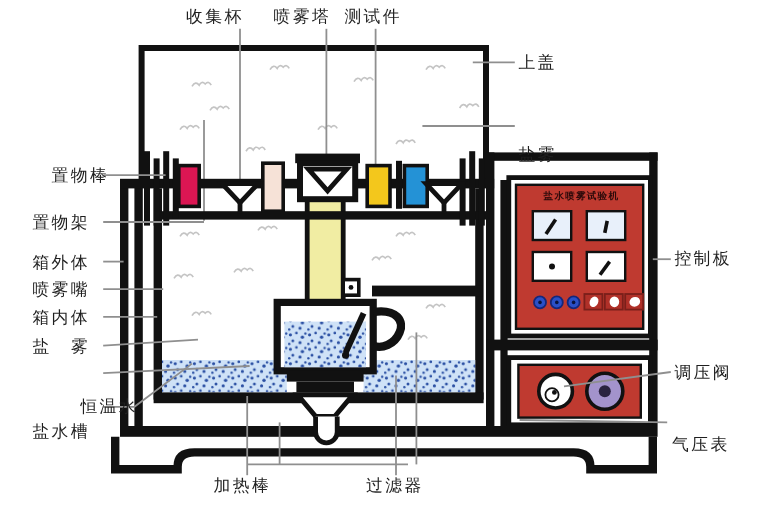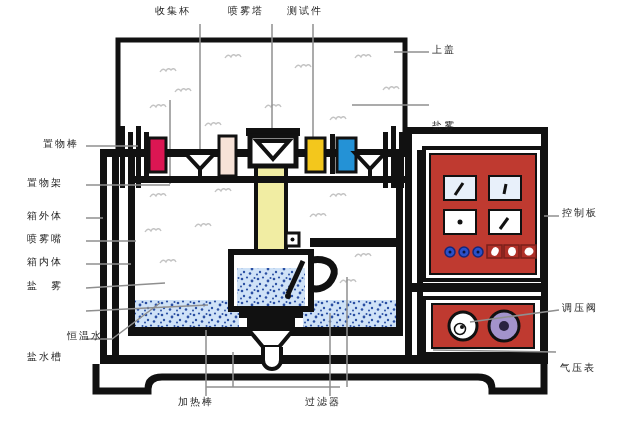--- a/index.html
+++ b/index.html
@@ -1,19 +1,19 @@
 <!DOCTYPE html>
 <html><head>
 <meta charset="utf-8">
 <style>
   html,body{margin:0;padding:0;background:#ffffff;}
   #stage{position:relative;width:637px;height:428px;background:#ffffff;overflow:hidden;
          font-family:"Liberation Sans","DejaVu Sans",sans-serif;}
   #stage svg{position:absolute;left:0;top:0;}
-  .lbl{position:absolute;font-size:10px;color:#1f1f1f;letter-spacing:2px;white-space:nowrap;
+  .lbl{position:absolute;font-size:14px;color:#1f1f1f;letter-spacing:2px;white-space:nowrap;
        font-weight:500;line-height:1;}
   
   .lt0{left:155px;top:6px;}
   .lt1{left:228px;top:6px;}
   .lt2{left:287px;top:6px;}
   
   .ll0{left:27px;top:139px;margin-left:16px;}
   .ll1{left:27px;top:178px;}
   .ll2{left:27px;top:211px;}
   .ll3{left:27px;top:234px;}
@@ -21,21 +21,21 @@
   .ll5{left:27px;top:281px;text-align:right;}
   .ll6{left:27px;top:304px;margin-top:48px;}
   .ll7{left:27px;top:331px;margin-left:40px;}
   
   .lr0{left:432px;top:45px;}
   .lr1{left:432px;top:98px;margin-top:23px;}
   .lr2{left:562px;top:208px;}
   .lr3{left:562px;top:303px;}
   .lr4{left:560px;top:363px;}
   
-  .lb0{left:178px;top:397px;font-family:Liberation Serif, serif;}
+  .lb0{left:178px;top:397px;}
   .lb1{left:305px;top:397px;}
   
   .panel-title{position:absolute;left:433px;top:158px;width:103px;text-align:center;
        font-size:8px;color:#2d0a0a;letter-spacing:1px;white-space:nowrap;overflow:hidden;
        font-weight:bold;}
 </style>
 </head>
 <body>
 
 <div id="stage">
@@ -241,14 +241,15 @@
 
 <div class="lbl lr0">上盖</div>
 <div class="lbl lr1">盐雾</div>
 <div class="lbl lr2">控制板</div>
 <div class="lbl lr3">调压阀</div>
 <div class="lbl lr4">气压表</div>
 
 <div class="lbl lb0">加热棒</div>
 <div class="lbl lb1">过滤器</div>
 
+<div class="panel-title">盐水喷雾试验机</div>
 
 </div>
 
 </body></html>

